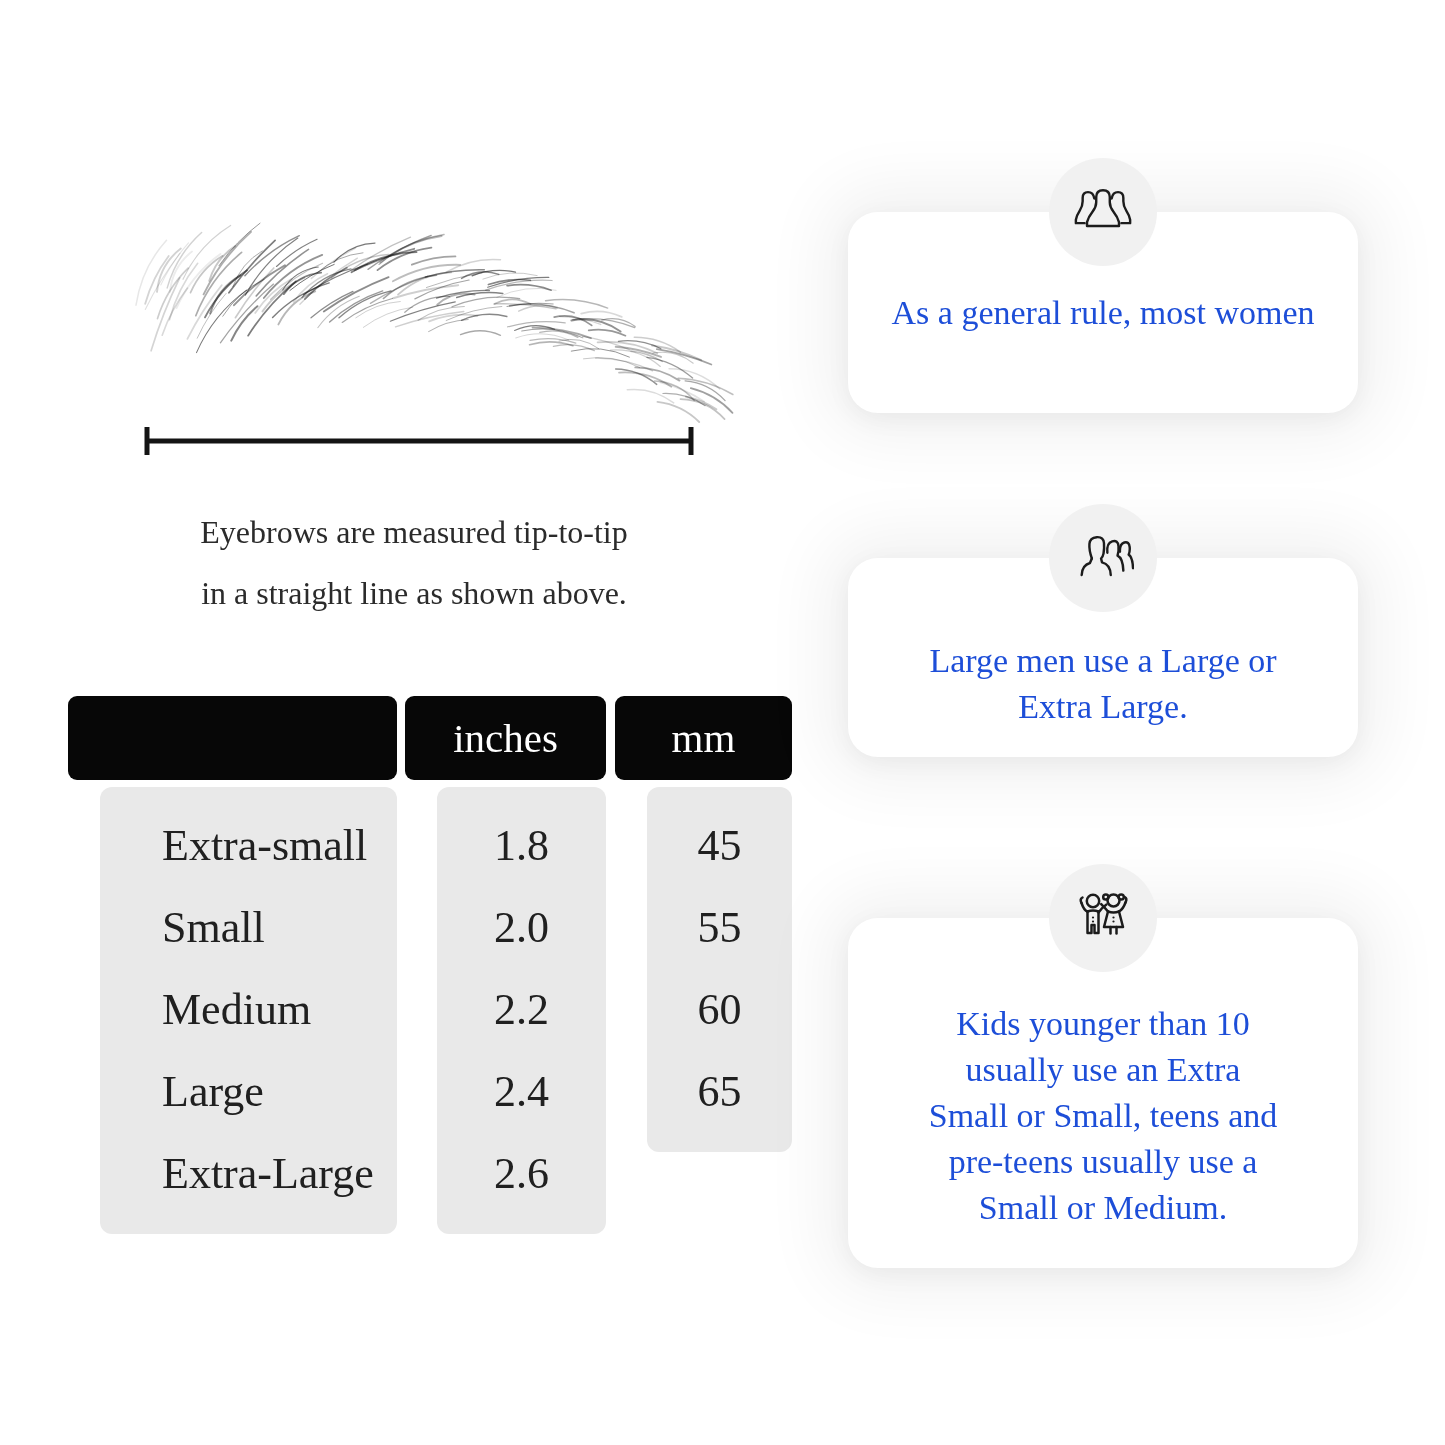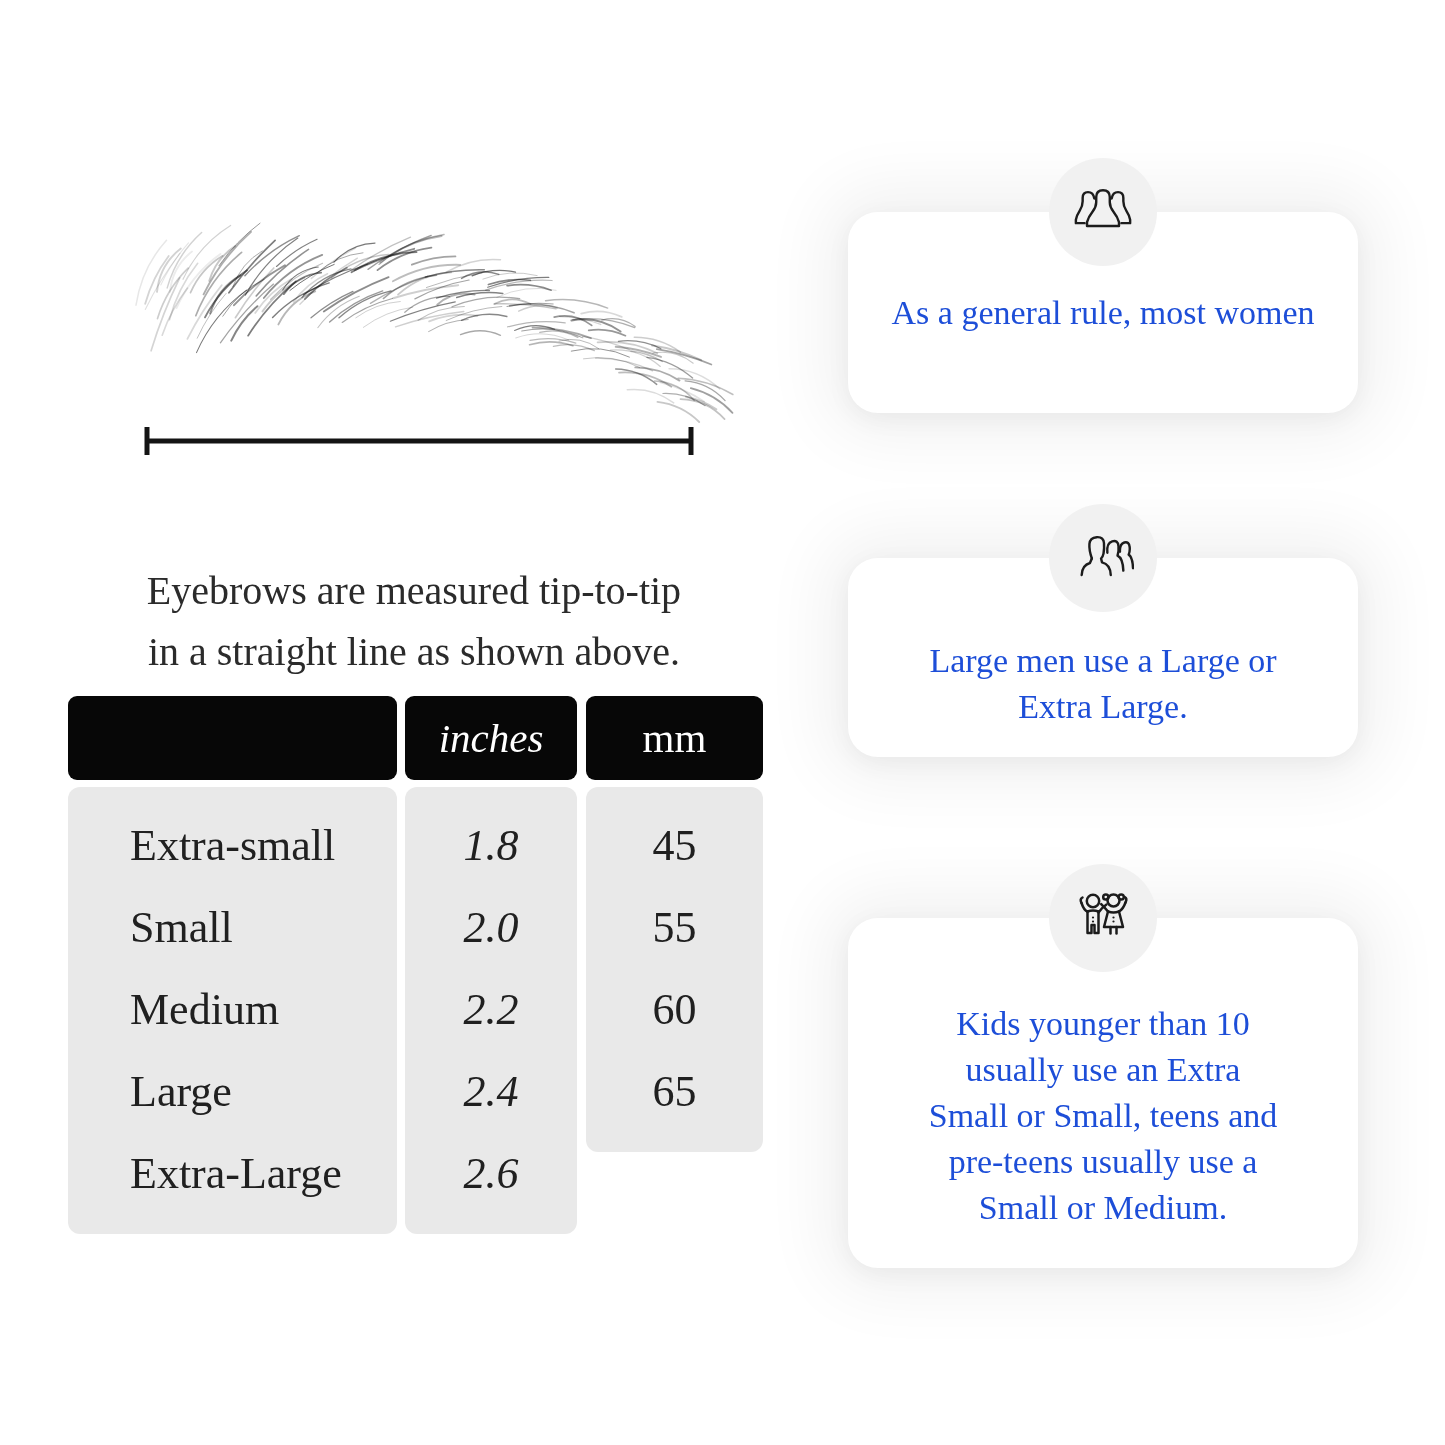--- a/index.html
+++ b/index.html
@@ -7,37 +7,37 @@
     width:1445px;height:1445px;background:#ffffff;
     font-family:"Liberation Serif","DejaVu Serif",serif;
     -webkit-font-smoothing:antialiased;
   }
   .canvas{position:relative;width:1445px;height:1445px;overflow:hidden;background:#ffffff;}
 
   
   .eyebrow-svg{position:absolute;left:110px;top:225px;overflow:visible;}
   .mline-svg{position:absolute;left:140px;top:424px;}
   .caption{
-    position:absolute;left:118px;top:560px;width:592px;
-    text-align:center;font-size:40px;line-height:61px;color:#2b2b2b;
+    position:absolute;left:118px;top:502px;width:592px;
+    text-align:center;font-size:32px;line-height:61px;color:#2b2b2b;
   }
 
   
   .size-table{position:absolute;left:68px;top:696px;display:flex;gap:8px;}
   .tcol{display:flex;flex-direction:column;gap:7px;}
   .tcol.c1{width:329px;}
-  .tcol.c2{width:172px;margin-right:1px;font-style:italic;}
+  .tcol.c2{width:201px;margin-right:1px;}
   .tcol.c3{width:177px;}
   .hcell{
     height:84px;border-radius:9px;background:#070707;color:#ffffff;
     display:flex;align-items:center;justify-content:center;font-size:41px;
   }
   .bodyblock{
     background:#e9e9e9;border-radius:12px;
-    padding:17px 0 20px 0;display:flex;flex-direction:column;
+    padding:17px 0 20px 0;display:flex;flex-direction:column;margin-left:32px;
   }
   .cell{
     height:82px;display:flex;align-items:center;justify-content:center;
     font-size:44px;color:#202020;
   }
   .c1 .cell{justify-content:flex-start;padding-left:62px;}
 
   
   .card{
     position:absolute;left:848px;width:510px;background:#ffffff;border-radius:30px;

